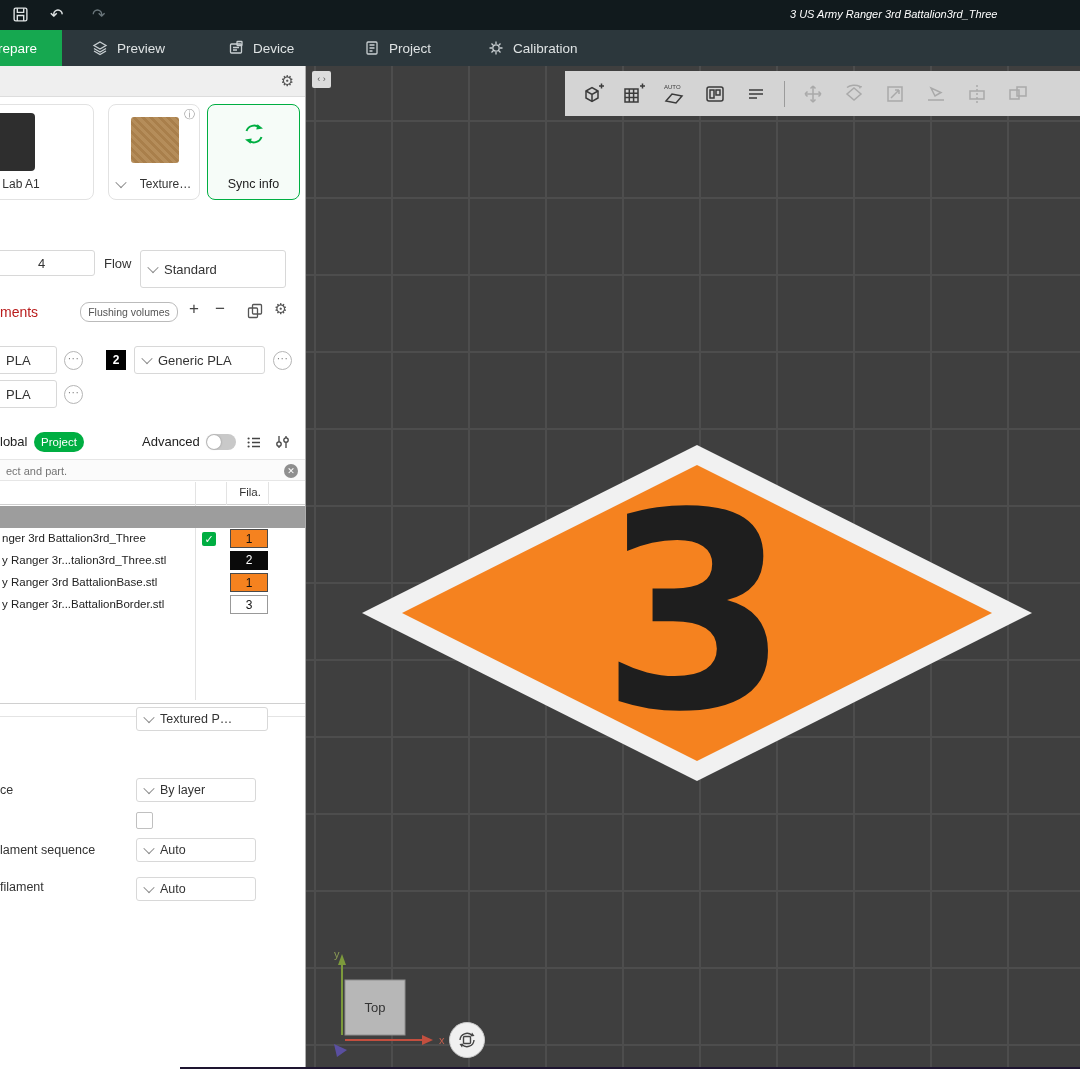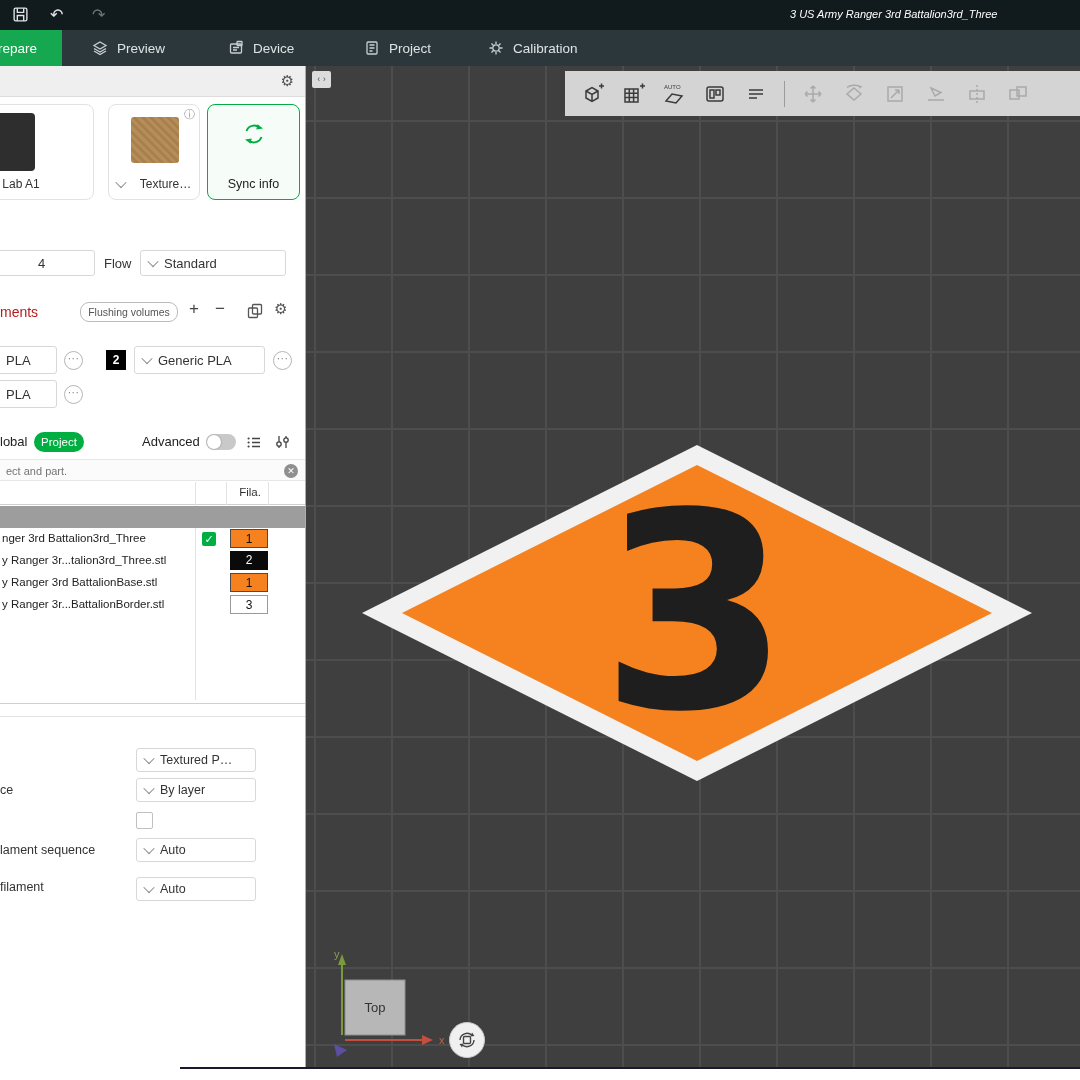--- a/index.html
+++ b/index.html
@@ -18,21 +18,21 @@
   .tab{position:absolute;top:0;height:36px;display:flex;align-items:center;gap:9px;
        color:#dfe3e4;font-size:13.5px;cursor:pointer;}
   .tab-ico svg{stroke:#c9cfd2;fill:none;stroke-width:1.3;display:block;}
   
   .sidebar{position:absolute;left:0;top:66px;width:306px;height:1014px;background:#fff;
            border-right:1px solid #adadad;box-sizing:border-box;overflow:hidden;}
   .topstrip{position:absolute;left:0;top:0;width:306px;height:30px;background:#efefef;border-bottom:1px solid #ddd;}
   .card{position:absolute;box-sizing:border-box;border:1px solid #e2e2e2;border-radius:8px;background:#fff;}
   .card-label{position:absolute;left:0;right:0;bottom:8px;text-align:center;font-size:12px;color:#333;white-space:nowrap;}
   .dd{position:absolute;display:flex;align-items:center;gap:7px;background:#fff;border:1px solid #d8d8d8;
-      border-radius:3px;height:26px;padding:0 8px;font-size:13px;color:#333;box-sizing:border-box;cursor:pointer;}
+      border-radius:3px;height:38px;padding:0 8px;font-size:13px;color:#333;box-sizing:border-box;cursor:pointer;}
   .dd-sm{height:24px;font-size:12.5px;}
   .chev{width:7px;height:7px;border-right:1.4px solid #8a8a8a;border-bottom:1.4px solid #8a8a8a;
         transform:rotate(45deg) translate(-1px,-1px);flex:0 0 auto;}
   .elli{position:absolute;width:17px;height:17px;border:1px solid #b5b5b5;border-radius:50%;
         color:#777;font-size:10px;line-height:14px;text-align:center;letter-spacing:.5px;cursor:pointer;}
   .pill-btn{position:absolute;height:18px;line-height:18px;border:1px solid #bbb;border-radius:9px;
             font-size:10.5px;color:#555;text-align:center;cursor:pointer;background:#fff;}
   .idx{position:absolute;width:20px;height:20px;text-align:center;line-height:20px;font-size:12px;font-weight:bold;cursor:pointer;}
   .toggle{position:absolute;width:30px;height:16px;border-radius:8px;background:#c9c9c9;cursor:pointer;}
   .knob{position:absolute;left:1px;top:1px;width:14px;height:14px;border-radius:50%;background:#fff;box-shadow:0 0 2px rgba(0,0,0,.35);}
@@ -257,21 +257,21 @@
       <span class="fila-cell" style="background:#f5821f;border:1px solid #4a4a4a;color:#111">1</span>
     </div>
     <div class="tbl-row" style="top:528px">
       <span class="tbl-name">y Ranger 3r...BattalionBorder.stl</span>
       <span class="fila-cell" style="background:#fff;border:1px solid #999;color:#111">3</span>
     </div>
 
     <div class="abs" style="left:0;top:637px;width:306px;height:1px;background:#d0d0d0"></div>
     <div class="abs" style="left:0;top:650px;width:306px;height:1px;background:#e4e4e4"></div>
 
-    <div class="dd dd-sm" style="left:136px;top:682px;width:120px">
+    <div class="dd dd-sm" style="left:136px;top:641px;width:132px">
       <span class="chev"></span>
       <span>Textured P…</span>
     </div>
 
     <span class="set-label" style="left:0;top:717px">ce</span>
     <div class="dd dd-sm" style="left:136px;top:712px;width:120px">
       <span class="chev"></span>
       <span>By layer</span>
     </div>
 

